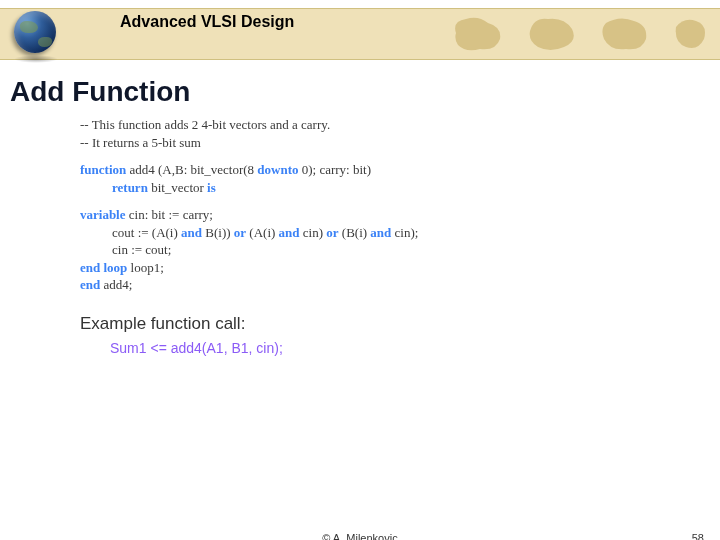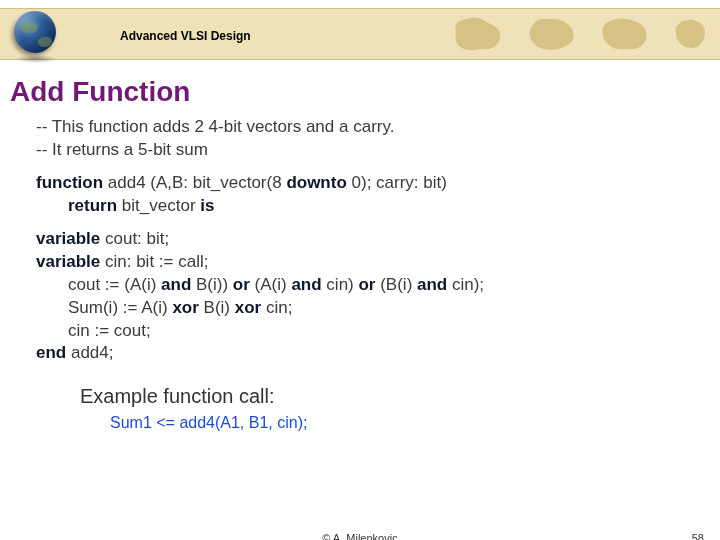--- a/index.html
+++ b/index.html
@@ -18,22 +18,22 @@
     background: #efe1b8;
     margin-top: 8px;
     display: flex;
     align-items: center;
     border-top: 1px solid #d0c080;
     border-bottom: 1px solid #d0c080;
   }
   .header-title {
     position: absolute;
     left: 120px;
-    top: 20px;
-    font-size: 12px;
+    top: 4px;
+    font-size: 16px;
     font-weight: bold;
     color: #000;
     text-align: right;
   }
   .globe-wrap {
     position: absolute;
     left: 14px;
     top: 2px;
     width: 46px;
     height: 46px;
@@ -85,43 +85,43 @@
     gap: 16px;
     padding-right: 10px;
     opacity: 0.6;
   }
   .map-blob {
     align-self: center;
   }
   .slide-title {
     font-size: 28px;
     font-weight: bold;
-    color: #701a75;
+    color: #0f172a;
     margin: 16px 0 8px 10px;
   }
   .content {
-    margin-left: 36px;
-    font-family: Liberation Sans, sans-serif;
-    font-size: 17px;
+    margin-left: 80px;
+    font-family: Liberation Serif, serif;
+    font-size: 13px;
     line-height: 1.35;
     color: #3b3b3b;
   }
-  .content .kw { font-weight: bold; color: #0f172a; }
+  .content .kw { font-weight: bold; color: #3b82f6; }
   .content .ind1 { margin-left: 32px; }
   .content .ind2 { margin-left: 32px; }
   .example-lbl {
     font-family: Arial, sans-serif;
-    font-size: 20px;
+    font-size: 17px;
     color: #333;
     margin: 20px 0 6px 80px;
   }
   .example-call {
     font-family: Verdana, Geneva, sans-serif;
-    font-size: 16px;
-    color: #1d4ed8;
+    font-size: 14px;
+    color: #8b5cf6;
     margin-left: 110px;
   }
   .footer {
     position: absolute;
     bottom: 8px;
     left: 0;
     width: 720px;
     font-size: 11px;
     color: #333;
   }
@@ -166,29 +166,26 @@
   <div>-- This function adds 2 4-bit vectors and a carry.</div>
   <div>-- It returns a 5-bit sum</div>
   <div style="height:10px"></div>
   <div>
     <span class="kw">function</span><span> add4 (A,B: bit_vector(8 </span><span class="kw">downto</span><span> 0); carry: bit)</span>
   </div>
   <div class="ind1">
     <span class="kw">return</span><span> bit_vector </span><span class="kw">is</span>
   </div>
   <div style="height:10px"></div>
-  <div><span class="kw">variable</span><span> cout: bit;</span></div>
-  <div><span class="kw">variable</span><span> cin: bit := call;</span></div>
+  <div><span class="kw">variable</span><span> cin: bit := carry;</span></div>
   <div class="ind2">
     <span>cout := (A(i) </span><span class="kw">and</span><span> B(i)) </span><span class="kw">or</span><span> (A(i) </span><span class="kw">and</span><span> cin) </span><span class="kw">or</span><span> (B(i) </span><span class="kw">and</span><span> cin);</span>
   </div>
-  <div class="ind2">
-    <span>Sum(i) := A(i) </span><span class="kw">xor</span><span> B(i) </span><span class="kw">xor</span><span> cin;</span>
-  </div>
   <div class="ind2">cin := cout;</div>
+  <div><span class="kw">end loop</span><span> loop1;</span></div>
   <div><span class="kw">end</span><span> add4;</span></div>
 </div>
 
 <div class="example-lbl">Example function call:</div>
 <div class="example-call">Sum1 &lt;= add4(A1, B1, cin);</div>
 
 <div class="footer">
   <span class="footer-center">© A. Milenkovic</span>
   <span class="footer-right">58</span>
 </div>

